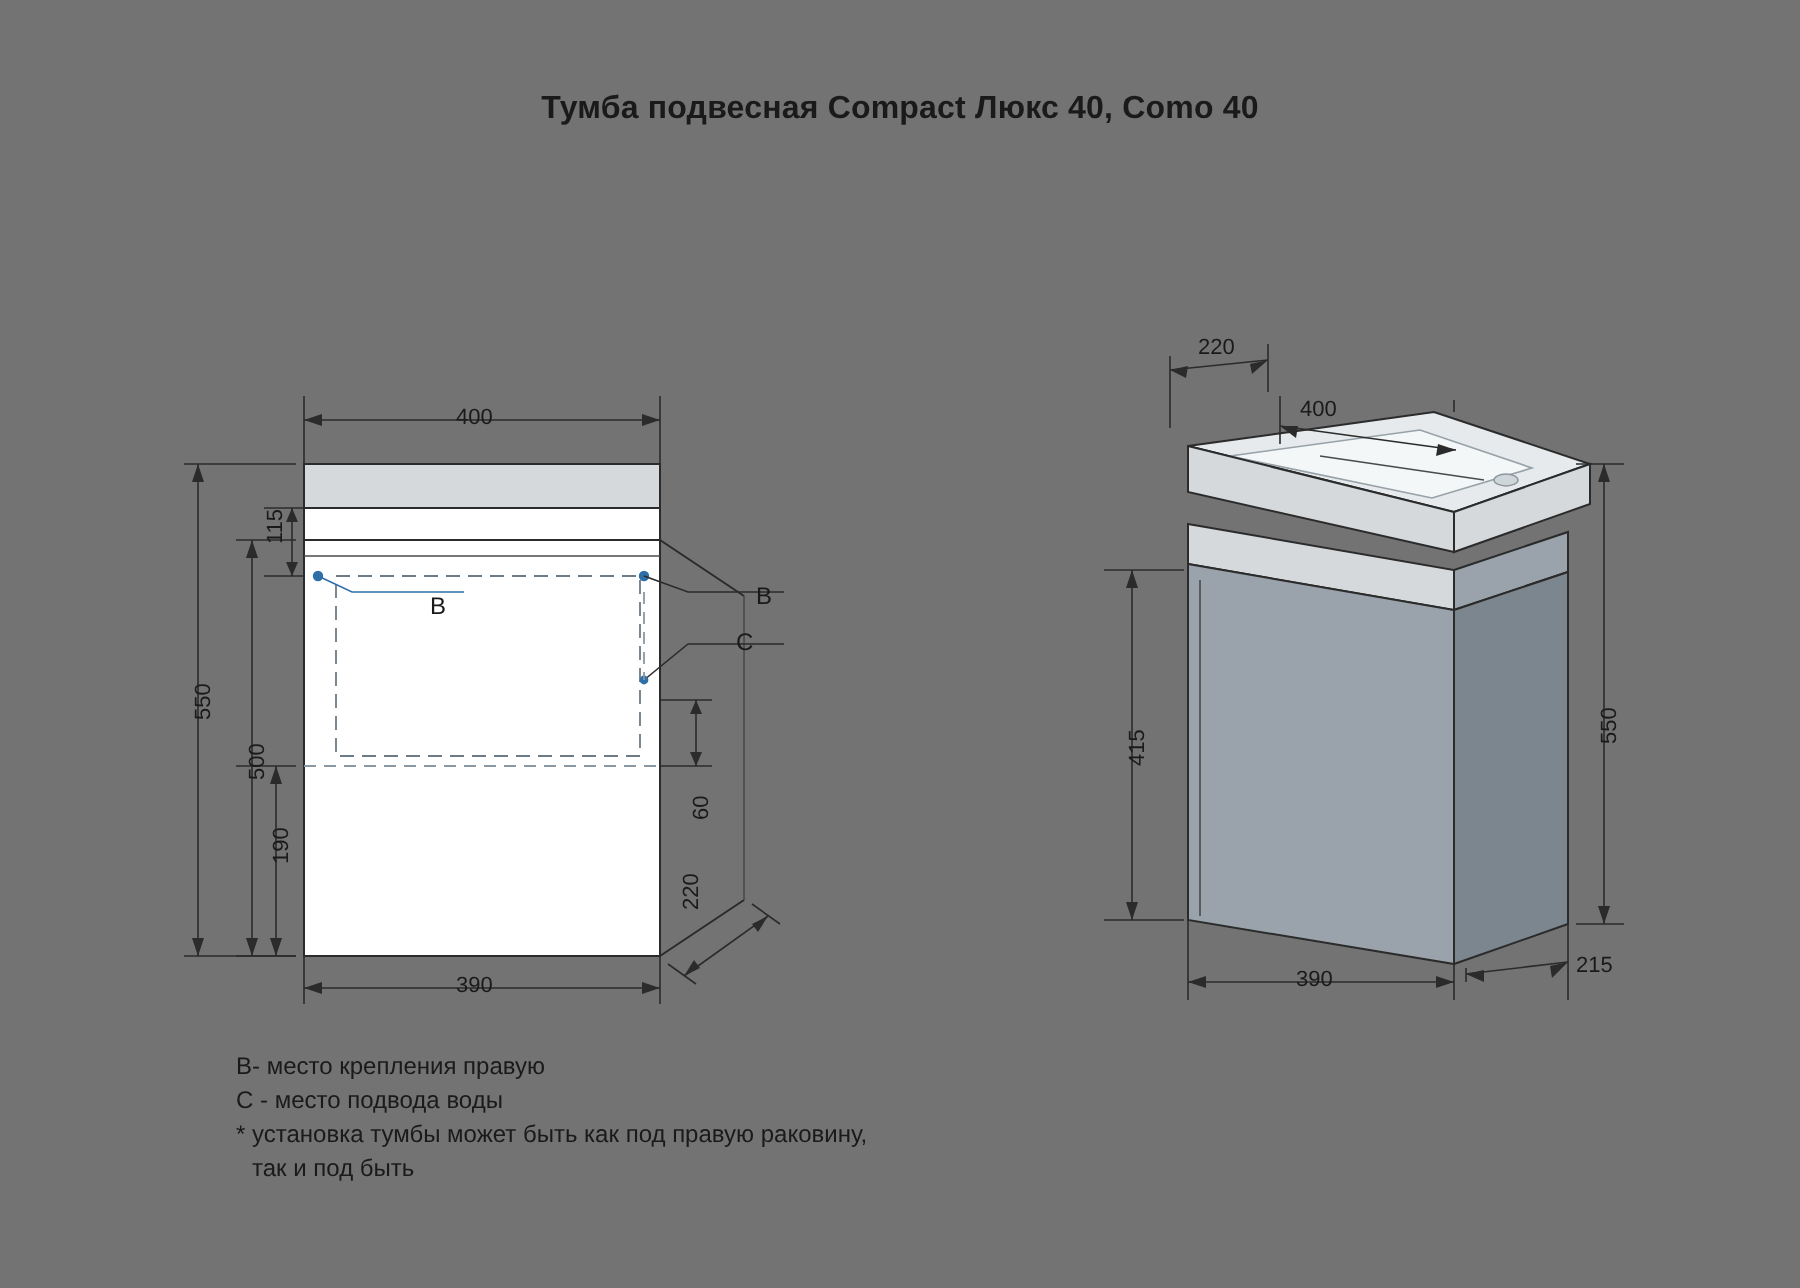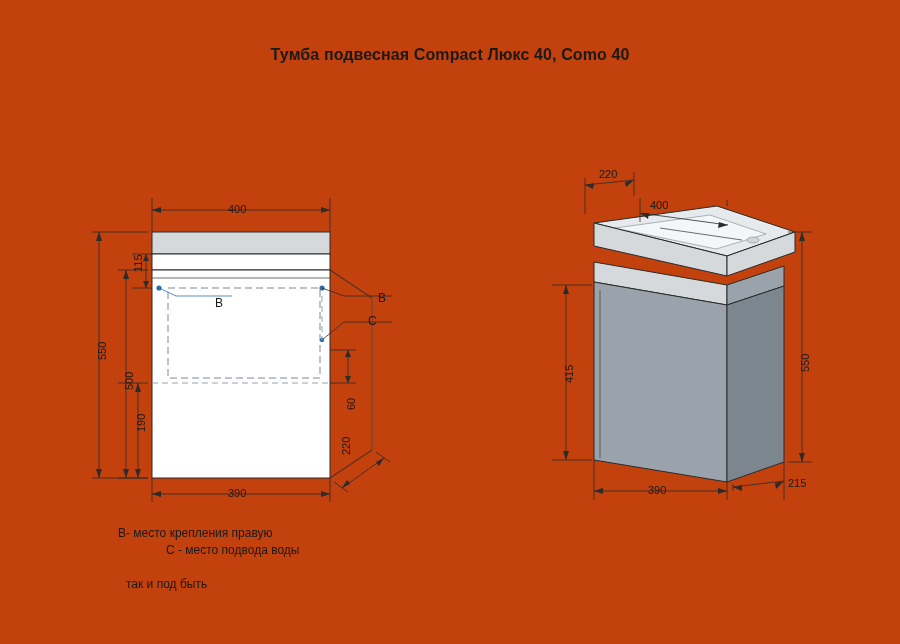--- a/index.html
+++ b/index.html
@@ -4,21 +4,21 @@
 <style>
   html, body {
     margin: 0;
     padding: 0;
     background: #ffffff;
   }
   #page {
     position: relative;
     width: 900px;
     height: 644px;
-    background: #c2410c;
+    background: #737373;
     font-family: "Liberation Sans", sans-serif;
     overflow: hidden;
   }
   #title {
     position: absolute;
     left: 0;
     top: 46px;
     width: 900px;
     text-align: center;
     font-size: 16px;
@@ -210,16 +210,17 @@
   <div class="dim-label" style="left:368px; top:314px; font-size:12px;">C</div>
 
   <div class="dim-label" style="left:599px; top:168px;">220</div>
   <div class="dim-label" style="left:650px; top:199px;">400</div>
   <div class="dim-label vert" style="left:799px; top:372px;">550</div>
   <div class="dim-label vert" style="left:563px; top:383px;">415</div>
   <div class="dim-label" style="left:648px; top:484px;">390</div>
   <div class="dim-label" style="left:740px; top:477px;margin-left:48px;">215</div>
 
   <div class="note" style="left:118px; top:526px;">В- место крепления правую</div>
-  <div class="note" style="left:118px; top:543px;margin-left:48px;">С - место подвода воды</div>
+  <div class="note" style="left:118px; top:543px;">С - место подвода воды</div>
+  <div class="note" style="left:118px; top:560px;">* установка тумбы может быть как под правую раковину,</div>
   <div class="note" style="left:126px; top:577px;">так и под быть</div>
 
 </div>
 
 </body></html>

